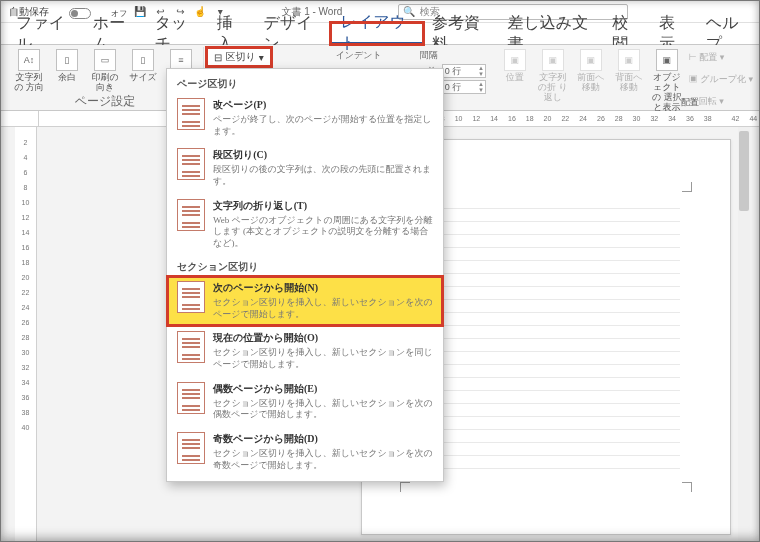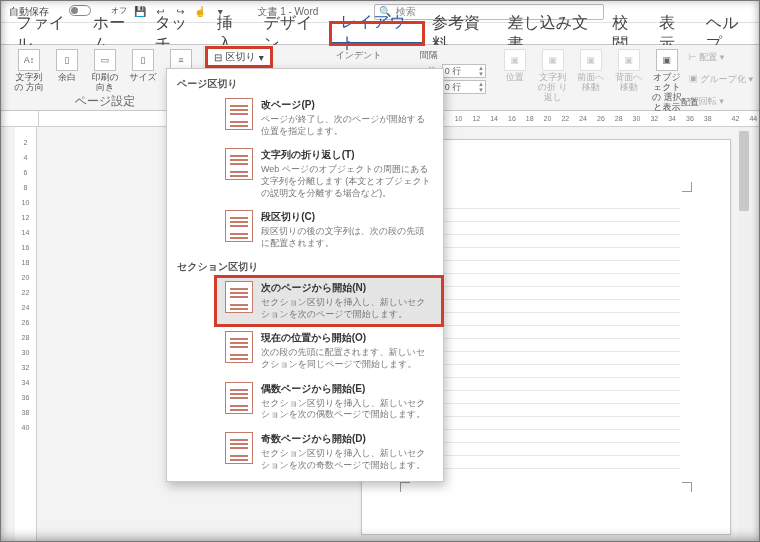--- a/index.html
+++ b/index.html
@@ -17,27 +17,27 @@
     height: 22px;
     background: #ffffff;
     display: flex;
     align-items: center;
     gap: 6px;
     padding: 0 8px;
     font-size: 10px;
     color: #444;
     border-bottom: 1px solid #e0e0e0;
   }
-  .titlebar .autosave { display:flex; align-items:flex-start; gap:20px; }
+  .titlebar .autosave { display:flex; align-items:flex-end; gap:20px; }
   .toggle {
     width: 22px; height: 11px; border: 1px solid #888; border-radius: 6px; position: relative;
   }
   .toggle::after { content:""; position:absolute; width:7px;height:7px;border-radius:50%;background:#888;left:1px;top:1px;}
   .qat-icon { width:14px; height:14px; display:inline-flex; align-items:center; justify-content:center; color:#555;}
-  .titlebar .title { margin-left: 24px; color:#666; }
+  .titlebar .title { margin-left: 48px; color:#666; }
   .searchbar {
     margin-left: 50px;
     height: 16px;
     width: 230px;
     border: 1px solid #bbb;
     border-radius: 2px;
     display:flex;
     align-items:center;
     padding: 0 4px;
     gap:4px;
@@ -156,34 +156,34 @@
   
   .breaks-dropdown {
     position: absolute;
     left: 165px; top: 67px;
     width: 278px;
     background: #fff;
     border: 1px solid #c8c8c8;
     box-shadow: 2px 4px 10px rgba(0,0,0,.25);
     z-index: 50;
     padding: 4px 0;
+    font-family: Liberation Serif, serif;
   }
   .dd-section {
     font-size: 10px; color:#555; font-weight:600;
     padding: 4px 10px 2px 10px;
   }
   .dd-item {
     display:flex; gap:8px; padding: 5px 10px 6px 10px;
     cursor:pointer;
-    margin-left:48px;
   }
   .dd-item.hl {
     outline: 3px solid #d23c2a;
     outline-offset: -2px;
-    background: #e5e5e5;
+    background: #fde047;
   }
   .dd-icon {
     width: 28px; height: 32px; border:1px solid #c47b6a; background:#fff; flex:0 0 auto;
     position:relative;
   }
   .dd-icon::before,.dd-icon::after{
     content:""; position:absolute; left:4px; right:4px; height:2px; background:#c47b6a;
   }
   .dd-icon::before{ top:6px; box-shadow: 0 4px 0 #c47b6a, 0 8px 0 #c47b6a;}
   .dd-icon::after{ top:22px; box-shadow: 0 4px 0 #c47b6a;}
@@ -411,44 +411,44 @@
     <div class="dd-item">
       <div class="dd-icon"></div>
       <div class="dd-text">
         <div class="dd-title">改ページ(P)</div>
         <div class="dd-desc">ページが終了し、次のページが開始する位置を指定します。</div>
       </div>
     </div>
     <div class="dd-item">
       <div class="dd-icon"></div>
       <div class="dd-text">
+        <div class="dd-title">段区切り(C)</div>
+        <div class="dd-desc">段区切りの後の文字列は、次の段の先頭に配置されます。</div>
+      </div>
+    </div>
+    <div class="dd-item">
+      <div class="dd-icon"></div>
+      <div class="dd-text">
         <div class="dd-title">文字列の折り返し(T)</div>
         <div class="dd-desc">Web ページのオブジェクトの周囲にある文字列を分離します (本文とオブジェクトの説明文を分離する場合など)。</div>
       </div>
     </div>
-    <div class="dd-item">
-      <div class="dd-icon"></div>
-      <div class="dd-text">
-        <div class="dd-title">段区切り(C)</div>
-        <div class="dd-desc">段区切りの後の文字列は、次の段の先頭に配置されます。</div>
-      </div>
-    </div>
     <div class="dd-section">セクション区切り</div>
     <div class="dd-item hl">
       <div class="dd-icon"></div>
       <div class="dd-text">
         <div class="dd-title">次のページから開始(N)</div>
         <div class="dd-desc">セクション区切りを挿入し、新しいセクションを次のページで開始します。</div>
       </div>
     </div>
     <div class="dd-item">
       <div class="dd-icon"></div>
       <div class="dd-text">
         <div class="dd-title">現在の位置から開始(O)</div>
-        <div class="dd-desc">次の段の先頭に配置されます、新しいセクションを同じページで開始します。</div>
+        <div class="dd-desc">セクション区切りを挿入し、新しいセクションを同じページで開始します。</div>
       </div>
     </div>
     <div class="dd-item">
       <div class="dd-icon"></div>
       <div class="dd-text">
         <div class="dd-title">偶数ページから開始(E)</div>
         <div class="dd-desc">セクション区切りを挿入し、新しいセクションを次の偶数ページで開始します。</div>
       </div>
     </div>
     <div class="dd-item">

